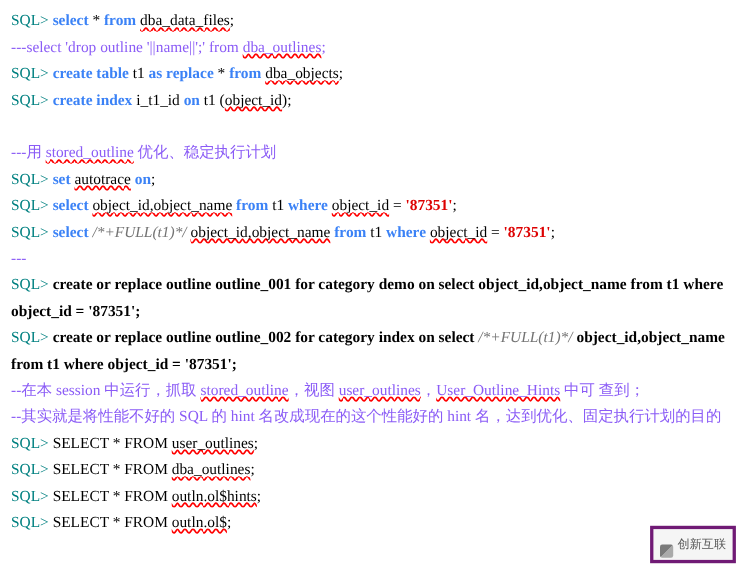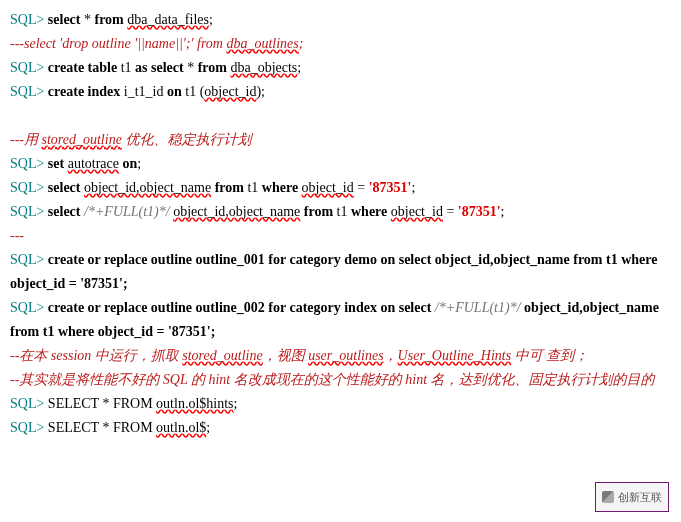--- a/index.html
+++ b/index.html
@@ -8,64 +8,66 @@
     line-height: 24px;
     margin: 0;
     padding: 8px 10px;
     color: #000;
     background: #fff;
     width: 681px;
     box-sizing: border-box;
   }
   .line { white-space: normal; }
   .prompt { color: #008080; text-align: center; }
-  .kw { color: #000000; font-weight: bold; }
+  .kw { color: #3b82f6; font-weight: bold; }
   .kw-b { color: #000; font-weight: bold; }
   .id-u { text-decoration: underline red wavy; text-decoration-skip-ink: none; }
   .hint { color: #737373; font-style: italic; }
-  .comment { color: #b91c1c; font-style: italic; }
+  .comment { color: #8b5cf6; }
   .lit { color: #d00; font-weight: bold; }
   .watermark {
     position: absolute;
     right: 12px;
     bottom: 10px;
-    border: 1px solid #701a75;
+    border: 3px solid #701a75;
     background: #f5f5f5;
     font-family: sans-serif;
     font-size: 11px;
     color: #555;
     padding: 2px 6px;
     display: flex;
-    align-items: center;
+    align-items: flex-end;
     gap: 4px;
   }
   .wm-icon {
     width: 12px; height: 12px; display: inline-block;
     background: linear-gradient(135deg,#7a7a7a 50%, #aaa 50%);
     border-radius: 2px;
   }
 </style>
 </head>
 <body>
 
 <div id="code">
     <div class="line"><span class="prompt">SQL&gt;</span><span> </span><span class="kw">select</span><span> * </span><span class="kw">from</span><span> </span><span class="id-u">dba_data_files</span><span>;</span></div>
     <div class="line"><span class="comment">---select 'drop outline '||name||';' from </span><span class="comment id-u">dba_outlines</span><span class="comment">;</span></div>
-    <div class="line"><span class="prompt">SQL&gt;</span><span> </span><span class="kw">create table</span><span> t1 </span><span class="kw">as select</span><span> * </span><span class="kw">from</span><span> </span><span class="id-u">dba_objects</span><span>;</span></div>
+    <div class="line"><span class="prompt">SQL&gt;</span><span> </span><span class="kw">create table</span><span> t1 </span><span class="kw">as replace</span><span> * </span><span class="kw">from</span><span> </span><span class="id-u">dba_objects</span><span>;</span></div>
     <div class="line"><span class="prompt">SQL&gt;</span><span> </span><span class="kw">create index</span><span> i_t1_id </span><span class="kw">on</span><span> t1 (</span><span class="id-u">object_id</span><span>);</span></div>
     <div class="line"><span>&nbsp;</span></div>
     <div class="line"><span class="comment">---用 </span><span class="comment id-u">stored_outline</span><span class="comment"> 优化、稳定执行计划</span></div>
     <div class="line"><span class="prompt">SQL&gt;</span><span> </span><span class="kw">set</span><span> </span><span class="id-u">autotrace</span><span> </span><span class="kw">on</span><span>;</span></div>
     <div class="line"><span class="prompt">SQL&gt;</span><span> </span><span class="kw">select</span><span> </span><span class="id-u">object_id,object_name</span><span> </span><span class="kw">from</span><span> t1 </span><span class="kw">where</span><span> </span><span class="id-u">object_id</span><span> = </span><span class="lit">'87351'</span><span>;</span></div>
     <div class="line"><span class="prompt">SQL&gt;</span><span> </span><span class="kw">select</span><span> </span><span class="hint">/*+FULL(t1)*/</span><span> </span><span class="id-u">object_id,object_name</span><span> </span><span class="kw">from</span><span> t1 </span><span class="kw">where</span><span> </span><span class="id-u">object_id</span><span> = </span><span class="lit">'87351'</span><span>;</span></div>
     <div class="line"><span class="comment">---</span></div>
     <div class="line"><span class="prompt">SQL&gt;</span><span> </span><span class="kw-b">create or replace outline outline_001 for category demo on select object_id,object_name from t1 where object_id = '87351';</span></div>
     <div class="line"><span class="prompt">SQL&gt;</span><span> </span><span class="kw-b">create or replace outline outline_002 for category index on select </span><span class="hint">/*+FULL(t1)*/</span><span class="kw-b"> object_id,object_name from t1 where object_id = '87351';</span></div>
     <div class="line"><span class="comment">--在本 session 中运行，抓取 </span><span class="comment id-u">stored_outline</span><span class="comment">，视图 </span><span class="comment id-u">user_outlines</span><span class="comment">，</span><span class="comment id-u">User_Outline_Hints</span><span class="comment"> 中可 查到；</span></div>
     <div class="line"><span class="comment">--其实就是将性能不好的 SQL 的 hint 名改成现在的这个性能好的 hint 名，达到优化、固定执行计划的目的</span></div>
+    <div class="line"><span class="prompt">SQL&gt;</span><span> SELECT * FROM </span><span class="id-u">user_outlines</span><span>;</span></div>
+    <div class="line"><span class="prompt">SQL&gt;</span><span> SELECT * FROM </span><span class="id-u">dba_outlines</span><span>;</span></div>
     <div class="line"><span class="prompt">SQL&gt;</span><span> SELECT * FROM </span><span class="id-u">outln.ol$hints</span><span>;</span></div>
     <div class="line"><span class="prompt">SQL&gt;</span><span> SELECT * FROM </span><span class="id-u">outln.ol$</span><span>;</span></div>
   </div>
 
 <div class="watermark">
   <span class="wm-icon"></span>
   <span>创新互联</span>
 </div>
 
 </body></html>

